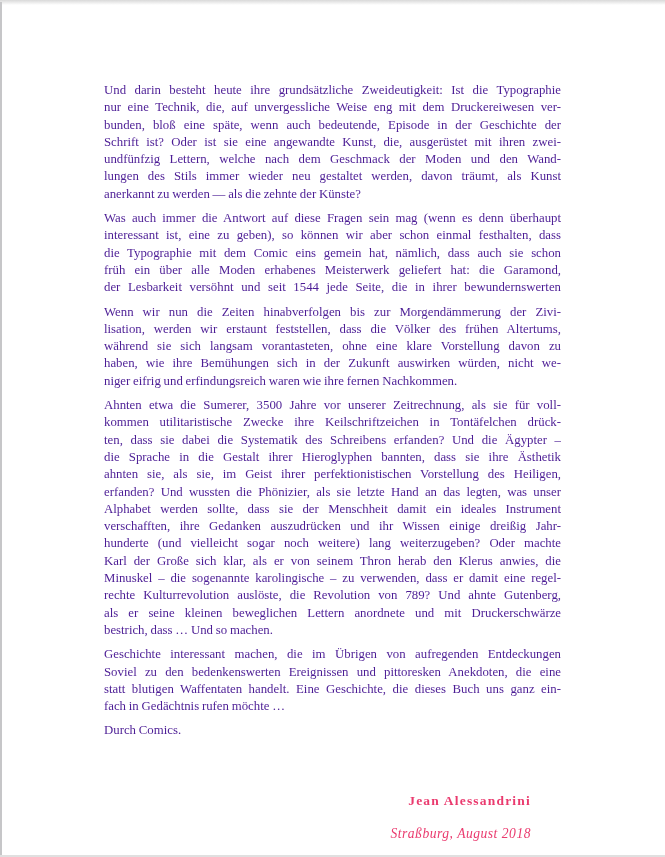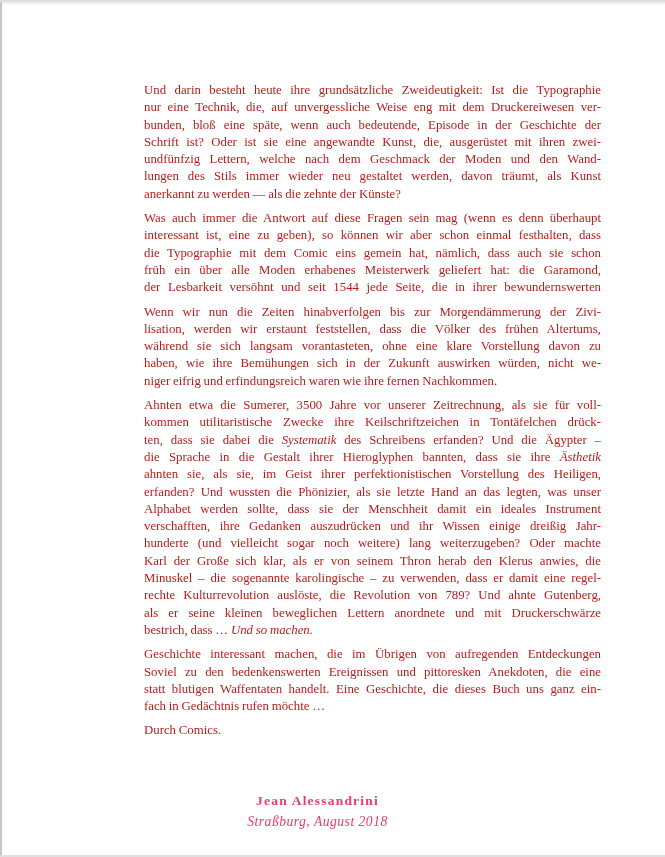--- a/index.html
+++ b/index.html
@@ -50,52 +50,52 @@
   .para:last-child { margin-bottom: 0; }
   .line {
     height: 17.3px;
     line-height: 17.3px;
     text-align: justify;
     text-align-last: justify;
   }
   .line.last {
     text-align-last: left;
   }
-  .it { font-style: italic; }
+  .it { }
   .signature {
     position: absolute;
     left: 104px;
     top: 792px;
     width: 427px; 
     text-align: right;
     color: #ea3a6e;
   }
   .sig-name {
     font-weight: bold;
     font-size: 13.5px;
     line-height: 18px;
     letter-spacing: 1.2px;
   }
   .sig-date {
     font-style: italic;
     font-size: 13.6px;
     line-height: 18px;
     letter-spacing: 0.5px;
-    margin-top: 3px;
+    margin-top: 15px;
   }
 </style>
 </head>
 <body>
 
 <div class="page" style="background: rgb(255, 255, 255);">
   <div class="edge-top"></div>
   <div class="edge-left"></div>
   <div class="edge-bottom"></div>
 
-  <div class="text-block" id="paragraphs" style="color: #b91c1c; margin-left: 40px;">
+  <div class="text-block" id="paragraphs" style="color: #4c1d95;">
       <div class="para">
         <div class="line">Und darin besteht heute ihre grundsätzliche Zweideutigkeit: Ist die Typographie</div>
         <div class="line">nur eine Technik, die, auf unvergessliche Weise eng mit dem Druckereiwesen ver-</div>
         <div class="line">bunden, bloß eine späte, wenn auch bedeutende, Episode in der Geschichte der</div>
         <div class="line">Schrift ist? Oder ist sie eine angewandte Kunst, die, ausgerüstet mit ihren zwei-</div>
         <div class="line">undfünfzig Lettern, welche nach dem Geschmack der Moden und den Wand-</div>
         <div class="line">lungen des Stils immer wieder neu gestaltet werden, davon träumt, als Kunst</div>
         <div class="line last">anerkannt zu werden — als die zehnte der Künste?</div>
       </div>
       <div class="para">
@@ -132,17 +132,17 @@
         <div class="line">Geschichte interessant machen, die im Übrigen von aufregenden Entdeckungen</div>
         <div class="line">Soviel zu den bedenkenswerten Ereignissen und pittoresken Anekdoten, die eine</div>
         <div class="line">statt blutigen Waffentaten handelt. Eine Geschichte, die dieses Buch uns ganz ein-</div>
         <div class="line last">fach in Gedächtnis rufen möchte …</div>
       </div>
       <div class="para">
         <div class="line last">Durch Comics.</div>
       </div>
     </div>
 
-  <div class="signature" style="color: rgb(234, 58, 110); text-align: center;">
+  <div class="signature" style="color: rgb(234, 58, 110);">
     <div class="sig-name">Jean Alessandrini</div>
     <div class="sig-date">Straßburg, August 2018</div>
   </div>
 </div>
 
 </body></html>

